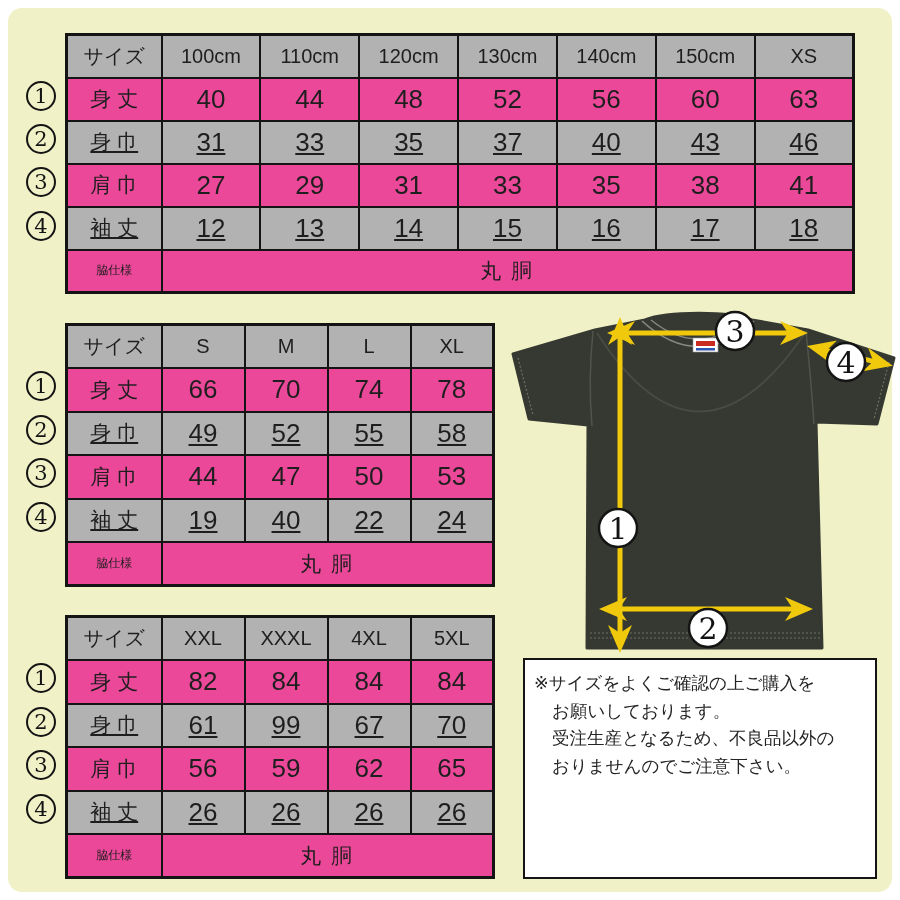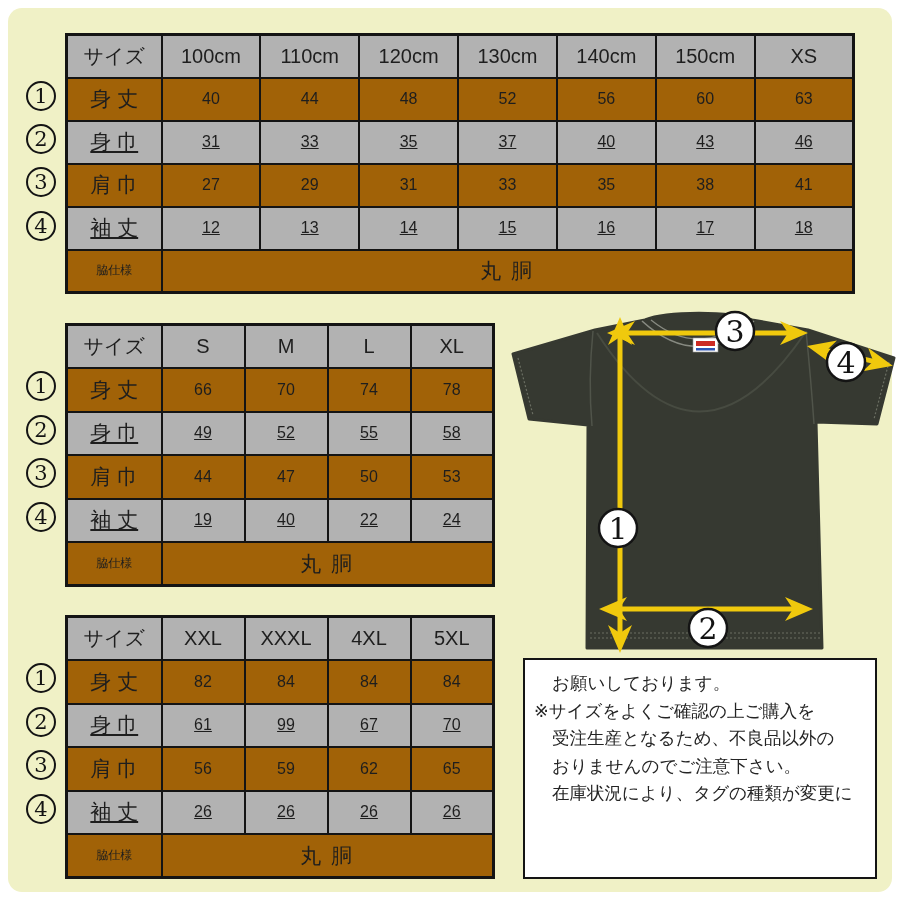--- a/index.html
+++ b/index.html
@@ -9,23 +9,23 @@
 
   
   table.tbl { position:absolute; border-collapse:collapse; table-layout:fixed; background:#ffffff;
               border:3px solid #141414; }
   table.tbl td, table.tbl th { border:2px solid #141414; text-align:center; vertical-align:middle;
               font-weight:normal; color:#1e1e1e; padding:0; overflow:hidden; white-space:nowrap; }
   table.t1 td, table.t1 th { height:43px; }
   table.t2 td, table.t2 th, table.t3 td, table.t3 th { height:43.5px; }
   tr.r-hdr th { background:#b2b2b2; font-size:20px; }
   tr.r-gray td { background:#b2b2b2;text-decoration:underline; }
-  tr.r-white td { background:#a16207;margin-left:32px; }
+  tr.r-white td { background:#ec4899;margin-left:32px; }
   td.lbl { font-size:21px; }
-  td.val { font-size:16px; }
+  td.val { font-size:26px; }
   td.foot-lbl { font-size:12px; }
   td.foot-val { font-size:21px; letter-spacing:2px; }
 
   
   .marker { position:absolute; width:30px; height:30px; border:2px solid #141414; border-radius:50%;
             display:flex; align-items:center; justify-content:center;
             font-family:"DejaVu Serif","Liberation Serif",serif; font-size:21px; color:#141414;
             background:transparent; line-height:1; }
 
   
@@ -267,19 +267,18 @@
       <circle cx="346" cy="62" r="19" fill="#ffffff" stroke="#141414" stroke-width="2.5"></circle>
       <text class="circ-num" x="346" y="73" text-anchor="middle">4</text>
       <circle cx="118" cy="228" r="19" fill="#ffffff" stroke="#141414" stroke-width="2.5"></circle>
       <text class="circ-num" x="118" y="239" text-anchor="middle">1</text>
       <circle cx="208" cy="328" r="19" fill="#ffffff" stroke="#141414" stroke-width="2.5"></circle>
       <text class="circ-num" x="208" y="339" text-anchor="middle">2</text>
     </g>
   </svg>
 
   <div class="note">
+    <div class="nline">※サイズをよくご確認の上ご購入を</div>
     <div class="nline indent">お願いしております。</div>
-    <div class="nline">※サイズをよくご確認の上ご購入を</div>
     <div class="nline indent">受注生産となるため、不良品以外の</div>
     <div class="nline indent">おりませんのでご注意下さい。</div>
-    <div class="nline indent">在庫状況により、タグの種類が変更に</div>
   </div>
 </div>
 
 </body></html>

